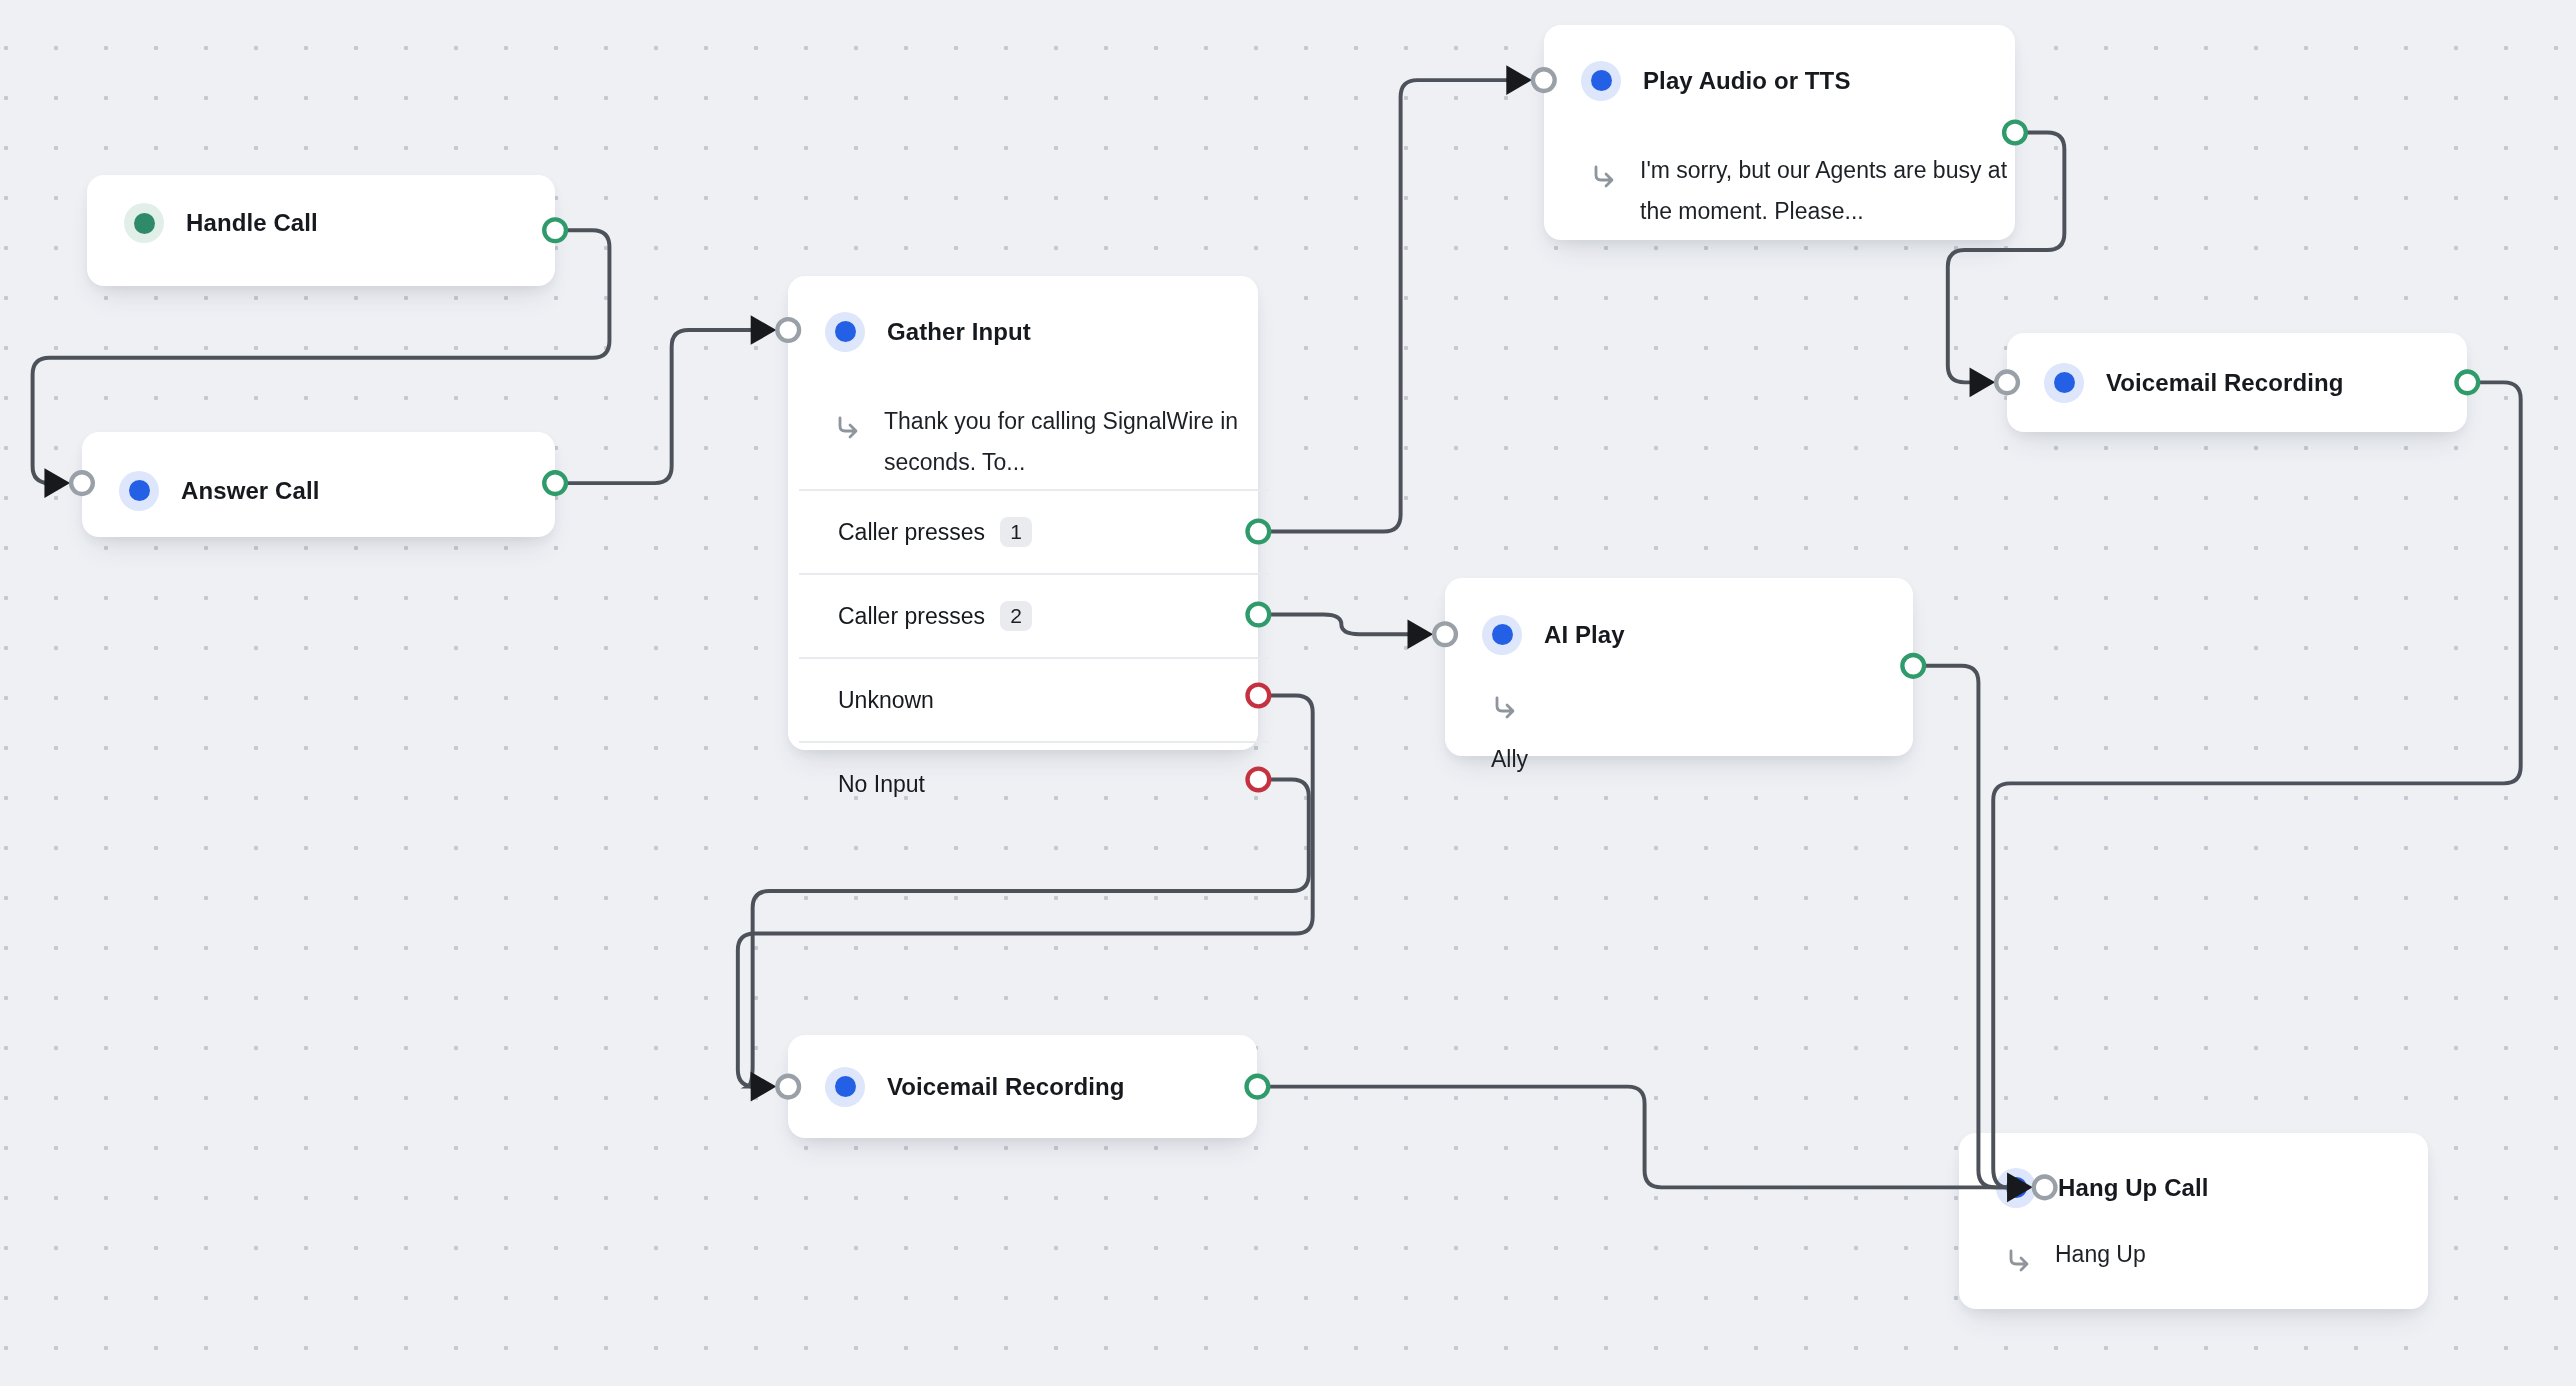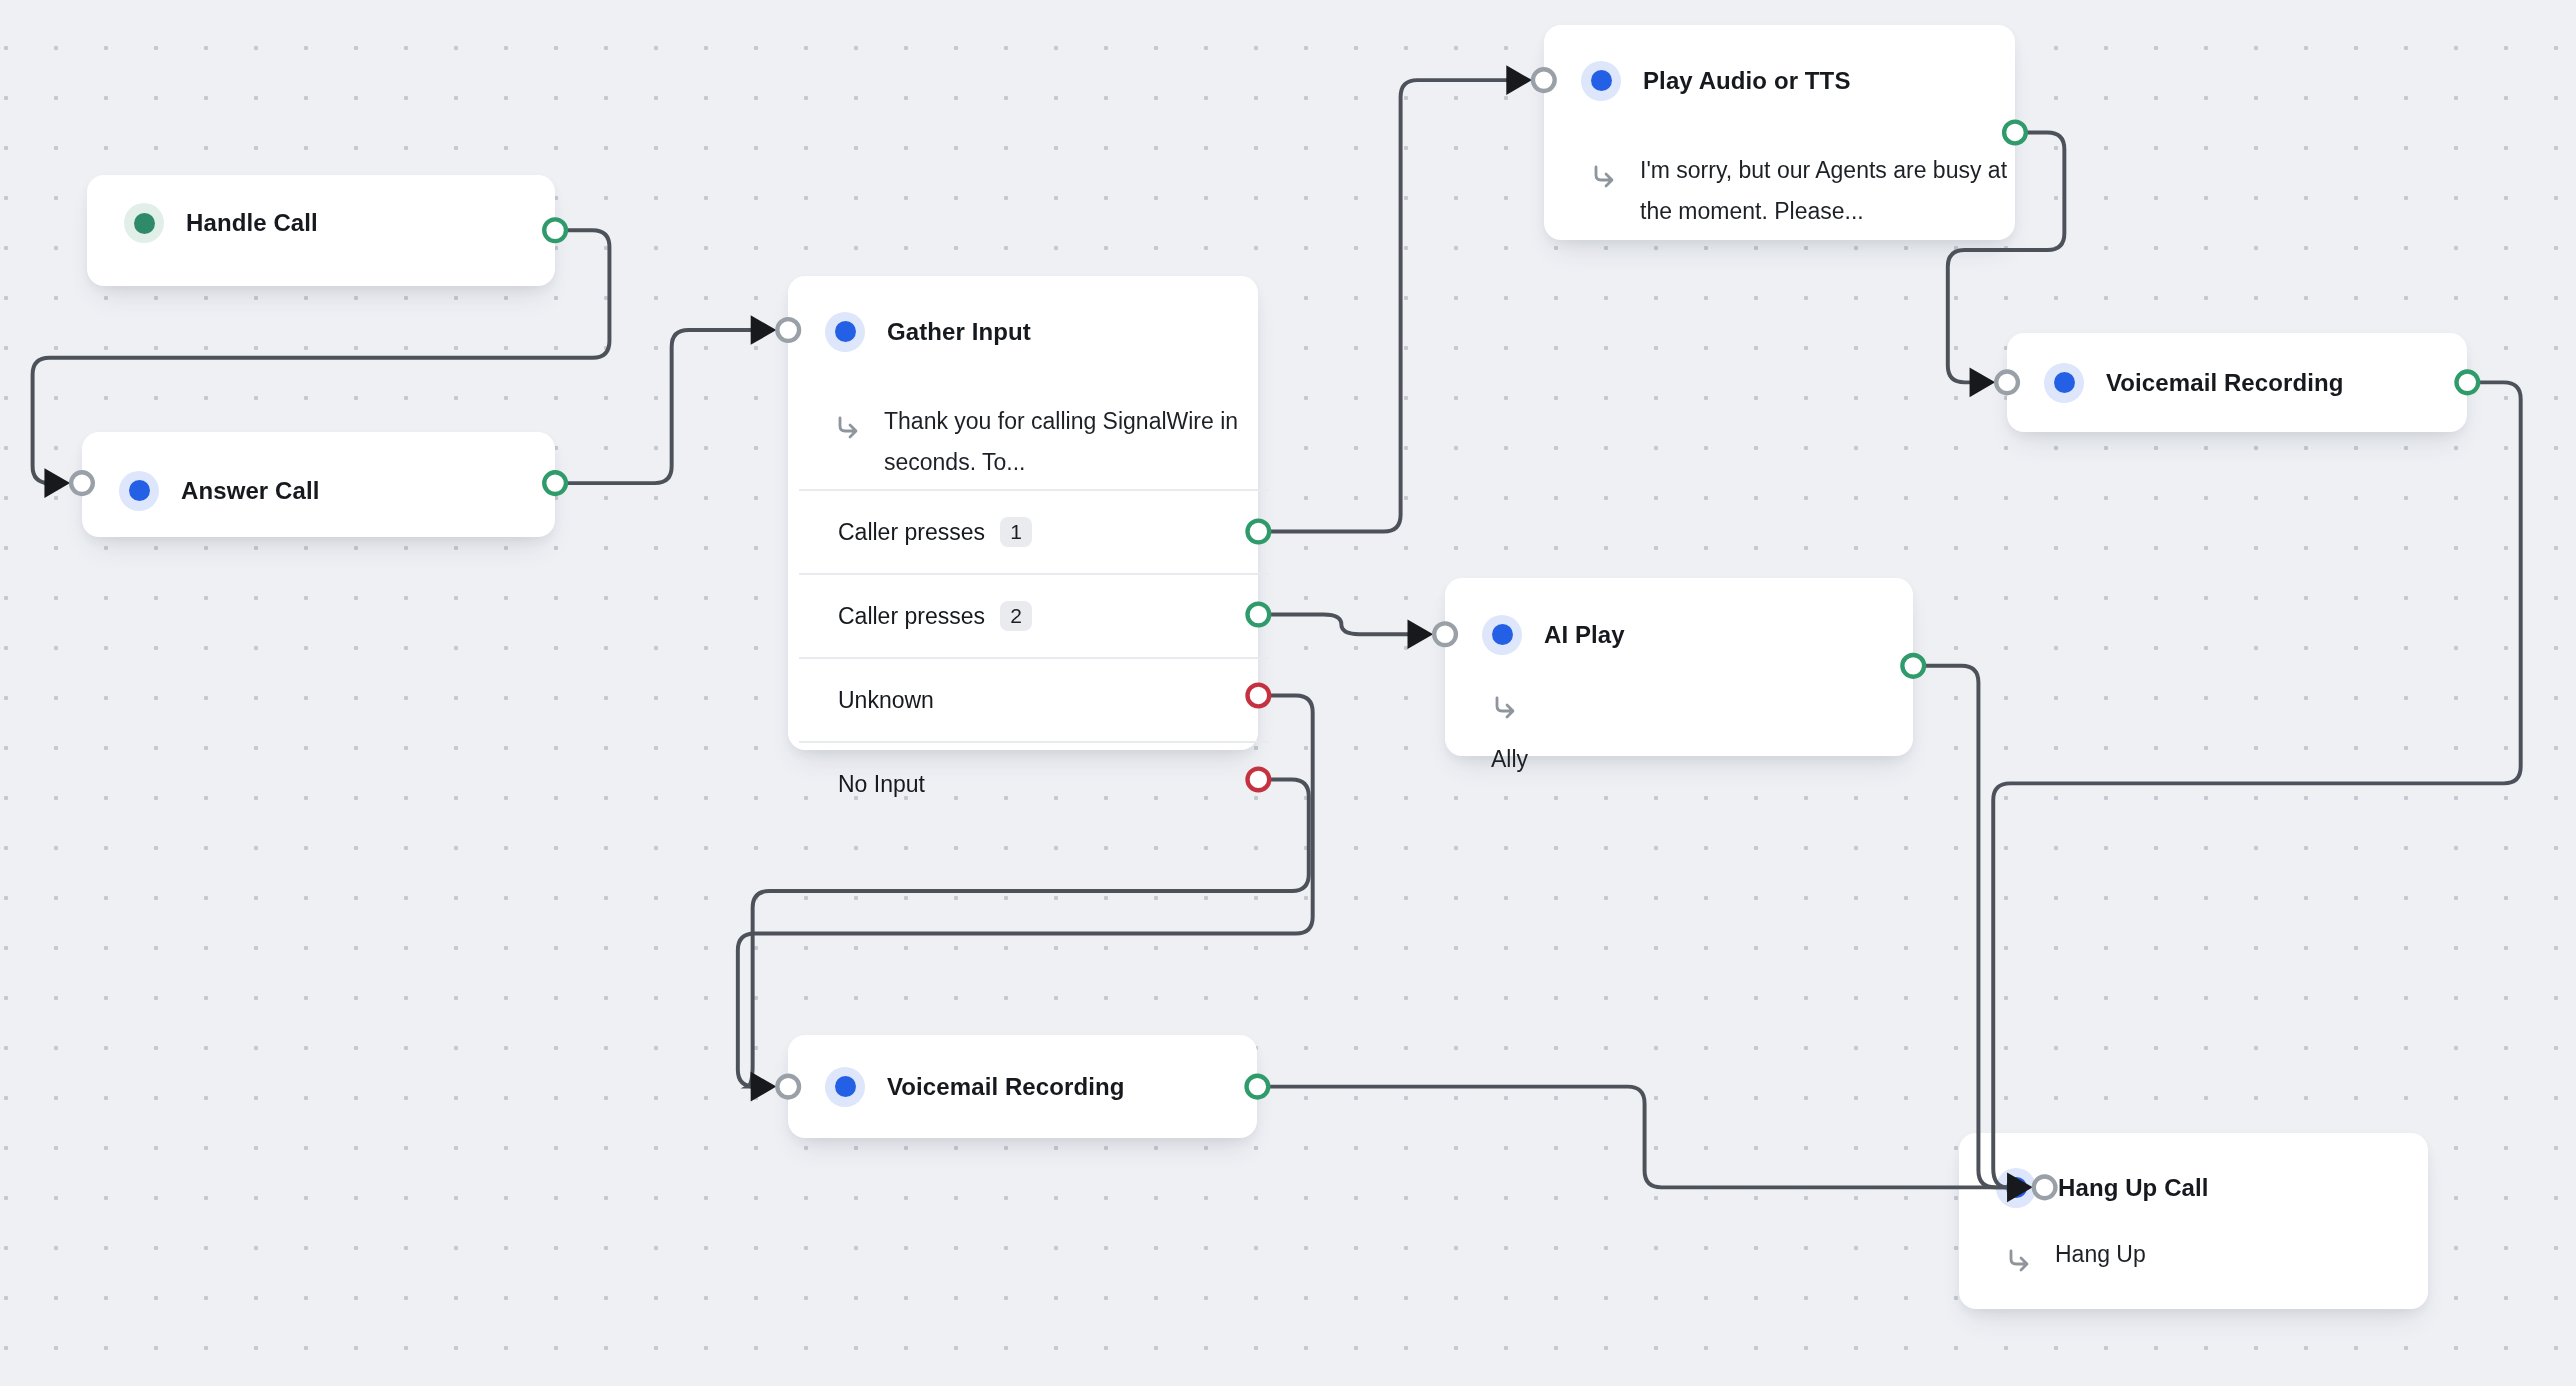--- a/index.html
+++ b/index.html
@@ -61,21 +61,21 @@
           <span class="dotc blue"></span>
         </span>
       <span class="title">Gather Input</span>
     </div>
     <div class="prompt">
       <svg class="elbow" width="27" height="27" viewBox="0 0 27 27" fill="none">
         <path d="M6 3 V11 Q6 16 11 16 H21 M16 10 L22 16 L16 22" stroke="#8e959c" stroke-width="2.8" stroke-linecap="round" stroke-linejoin="round" fill="none"></path>
       </svg>
       <span class="ptext" style="width:395px;display:block;margin-top:-6px;">Thank you for calling SignalWire in seconds. To...</span>
     </div>
-    <div style="position:absolute;left:11px;top:213px;width:470px;">
+    <div style="position:absolute;left:0;top:213px;width:470px;padding-left:11px;">
       <div class="g-row">
         <span class="g-label">Caller presses</span>
         <span class="g-badge">1</span>
       </div>
       <div class="g-row">
         <span class="g-label">Caller presses</span>
         <span class="g-badge">2</span>
       </div>
       <div class="g-row">
         <span class="g-label">Unknown</span>

